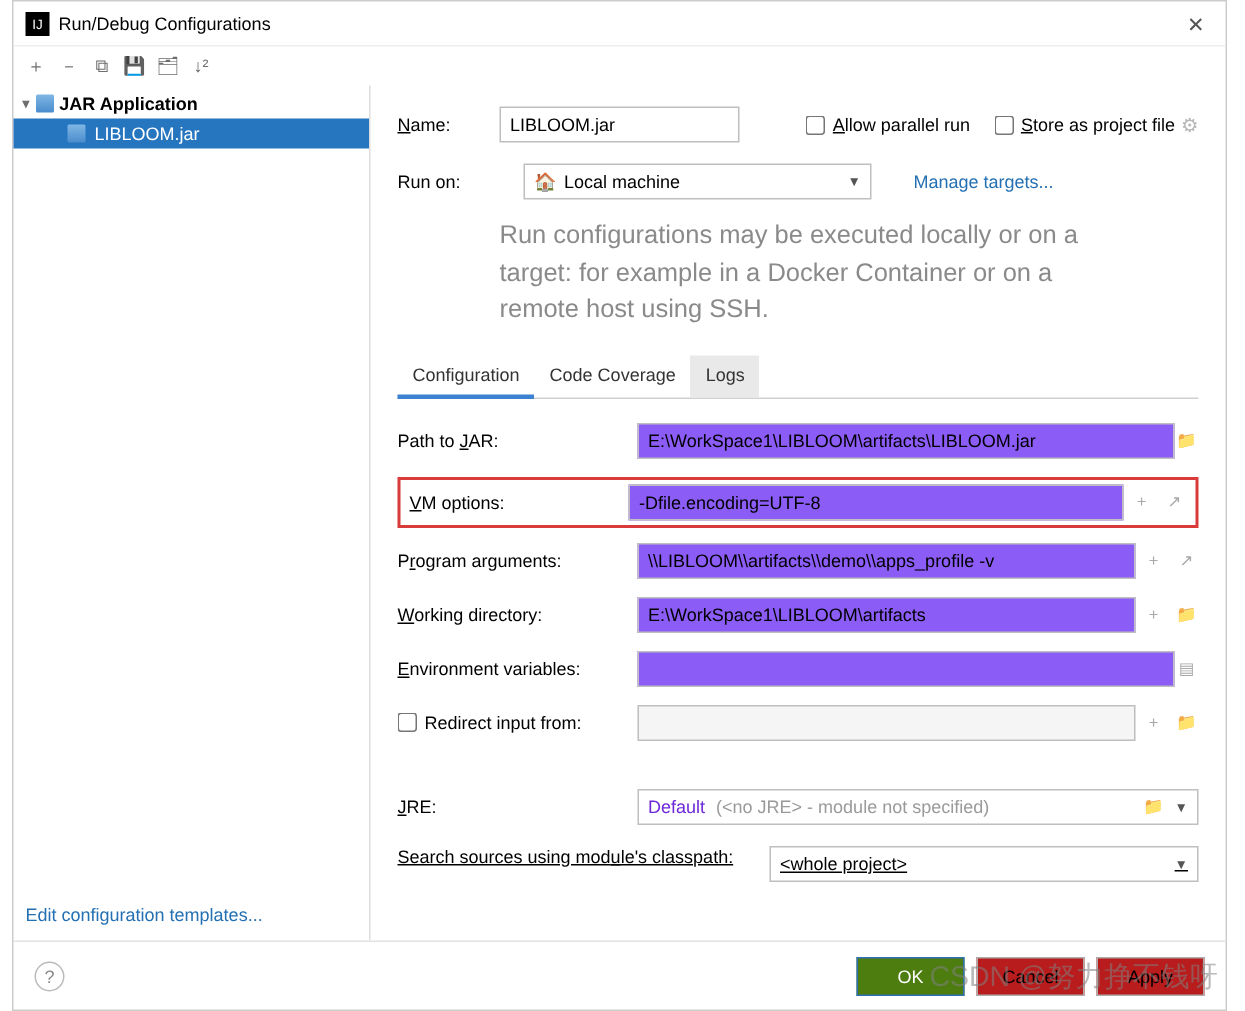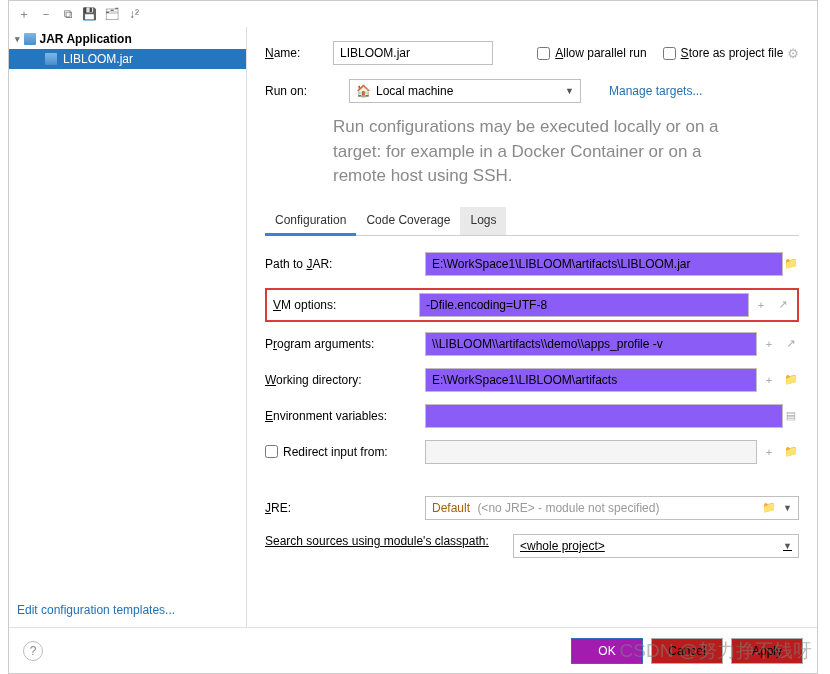--- a/index.html
+++ b/index.html
@@ -180,21 +180,21 @@
 .jre-label { width: 160px; }
 .jre-select {
   flex:1;
   border:1px solid #bfbfbf;
   height:24px;
   padding:0 6px;
   display:flex; align-items:center; justify-content:space-between;
   cursor:pointer;
 }
 .jre-select .jre-text { color: #555; }
-.jre-select .jre-default { color:#a16207; margin-right:4px;}
+.jre-select .jre-default { color:#6d28d9; margin-right:4px;}
 .jre-select .jre-gray { color:#9a9a9a; }
 .classpath-row { display:flex; align-items:flex-start; margin-bottom: 14px; text-decoration: underline;}
 .classpath-label { width: 248px; }
 .classpath-select {
   flex:1; border:1px solid #bfbfbf; height:24px;
   padding:0 6px; display:flex; align-items:center; justify-content:space-between;
   cursor:pointer;
 }
 .footer {
   border-top: 1px solid #e2e2e2;
@@ -218,40 +218,45 @@
   min-width: 72px;
   padding: 0 14px;
   border: 1px solid #adadad;
   background: #b91c1c;
   margin-left: 8px;
   cursor:pointer;
   font-family: inherit;
   font-size: 12px;
 }
 .btn.primary {
-  background: #a21caf;
+  background: #4d7c0f;
   border-color: #2f6fb3;
   color: #fff;
 }
 .watermark {
   position:absolute;
   right: 18px;
   bottom: 10px;
   color: rgba(130,130,130,0.55);
   font-size: 19px;
   pointer-events:none;
 }
 .underline-char { text-decoration: underline; }
 .gear-extra { color:#b8b8b8; margin-left:4px; font-size:13px; }
 .store-group { margin-left:auto; display:flex; align-items:center; gap:16px;}
 </style>
 </head>
 <body>
 
 <div class="dialog">
+  <div class="titlebar">
+    <span class="appicon">IJ</span>
+    <span class="title">Run/Debug Configurations</span>
+    <span class="close">✕</span>
+  </div>
 
   <div class="toolbar">
     <span class="tb-btn">＋</span>
     <span class="tb-btn">－</span>
     <span class="tb-btn">⧉</span>
     <span class="tb-btn">💾</span>
     <span class="tb-btn">🗂</span>
     <span class="tb-btn">↓²</span>
   </div>
 

